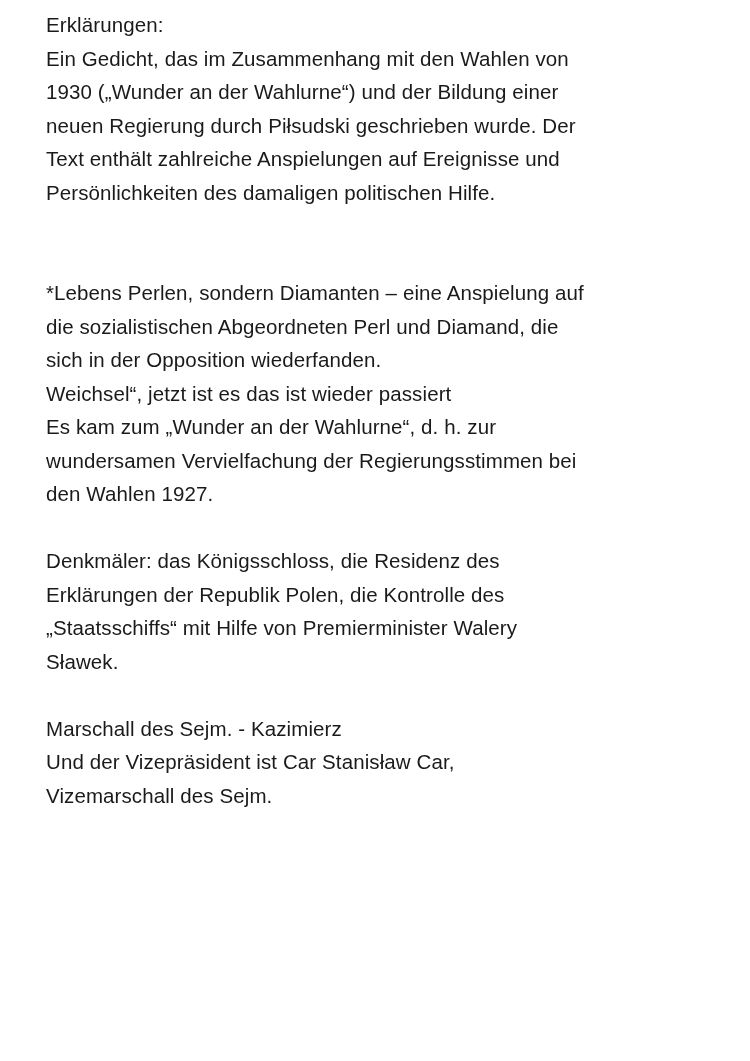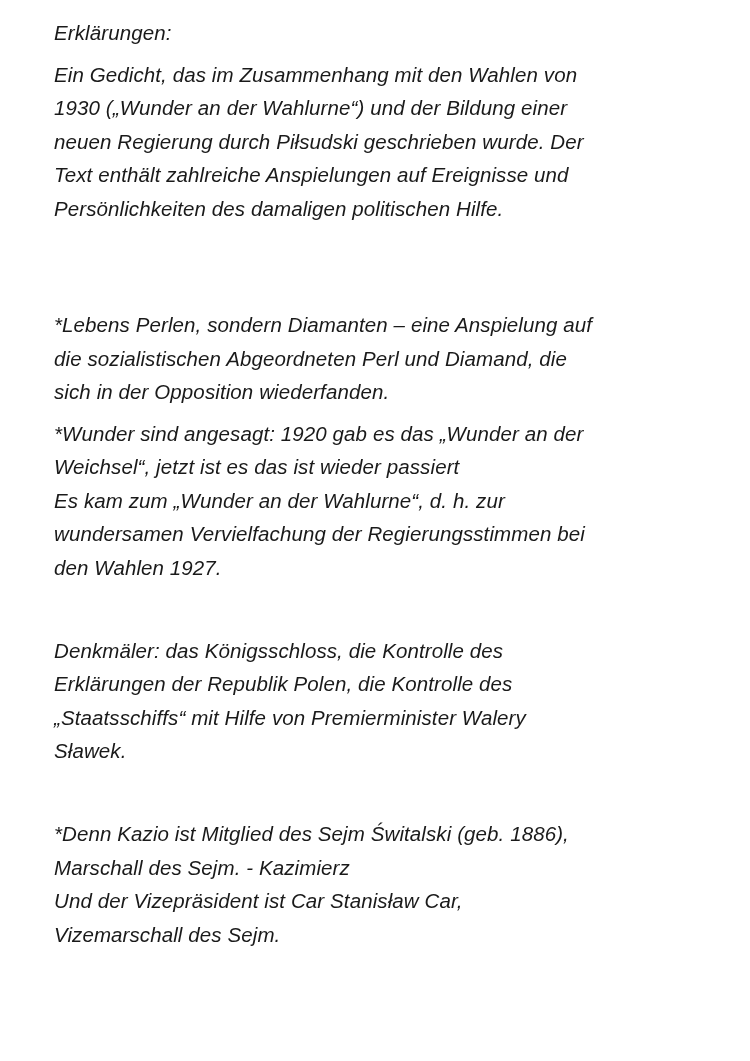--- a/index.html
+++ b/index.html
@@ -14,23 +14,22 @@
     color: #1a1a1a;
   }
   .page {
     box-sizing: border-box;
     width: 750px;
     min-height: 1061px;
     padding: 8px 46px 20px 46px;
     background: #ffffff;
   }
   .block {
-    margin: 8px;
+    margin: 0;
     padding: 0;
-    font-style: italic;
   }
   .line {
     font-size: 20.5px;
     line-height: 33.5px;
     letter-spacing: 0.1px;
     color: #1a1a1a;
     white-space: pre-wrap;
     word-wrap: break-word;
   }
   .spacer {
@@ -53,34 +52,32 @@
         <div class="line">Persönlichkeiten des damaligen politischen Hilfe.</div>
       </div>
       <div class="spacer"></div>
       <div class="spacer"></div>
       <div class="block">
         <div class="line">*Lebens Perlen, sondern Diamanten – eine Anspielung auf</div>
         <div class="line">die sozialistischen Abgeordneten Perl und Diamand, die</div>
         <div class="line">sich in der Opposition wiederfanden.</div>
       </div>
       <div class="block">
-        <div class="line">*Wunder sind angesagt: 1920 gab es das „Wunder an der</div>
         <div class="line">Weichsel“, jetzt ist es das ist wieder passiert</div>
         <div class="line">Es kam zum „Wunder an der Wahlurne“, d. h. zur</div>
         <div class="line">wundersamen Vervielfachung der Regierungsstimmen bei</div>
         <div class="line">den Wahlen 1927.</div>
       </div>
       <div class="spacer"></div>
       <div class="block">
-        <div class="line">Denkmäler: das Königsschloss, die Kontrolle des</div>
+        <div class="line">Denkmäler: das Königsschloss, die Residenz des</div>
         <div class="line">Erklärungen der Republik Polen, die Kontrolle des</div>
         <div class="line">„Staatsschiffs“ mit Hilfe von Premierminister Walery</div>
         <div class="line">Sławek.</div>
       </div>
       <div class="spacer"></div>
       <div class="block">
-        <div class="line">*Denn Kazio ist Mitglied des Sejm Świtalski (geb. 1886),</div>
         <div class="line">Marschall des Sejm. - Kazimierz</div>
         <div class="line">Und der Vizepräsident ist Car Stanisław Car,</div>
         <div class="line">Vizemarschall des Sejm.</div>
       </div>
     </div>
 </div>
 
 </body></html>

